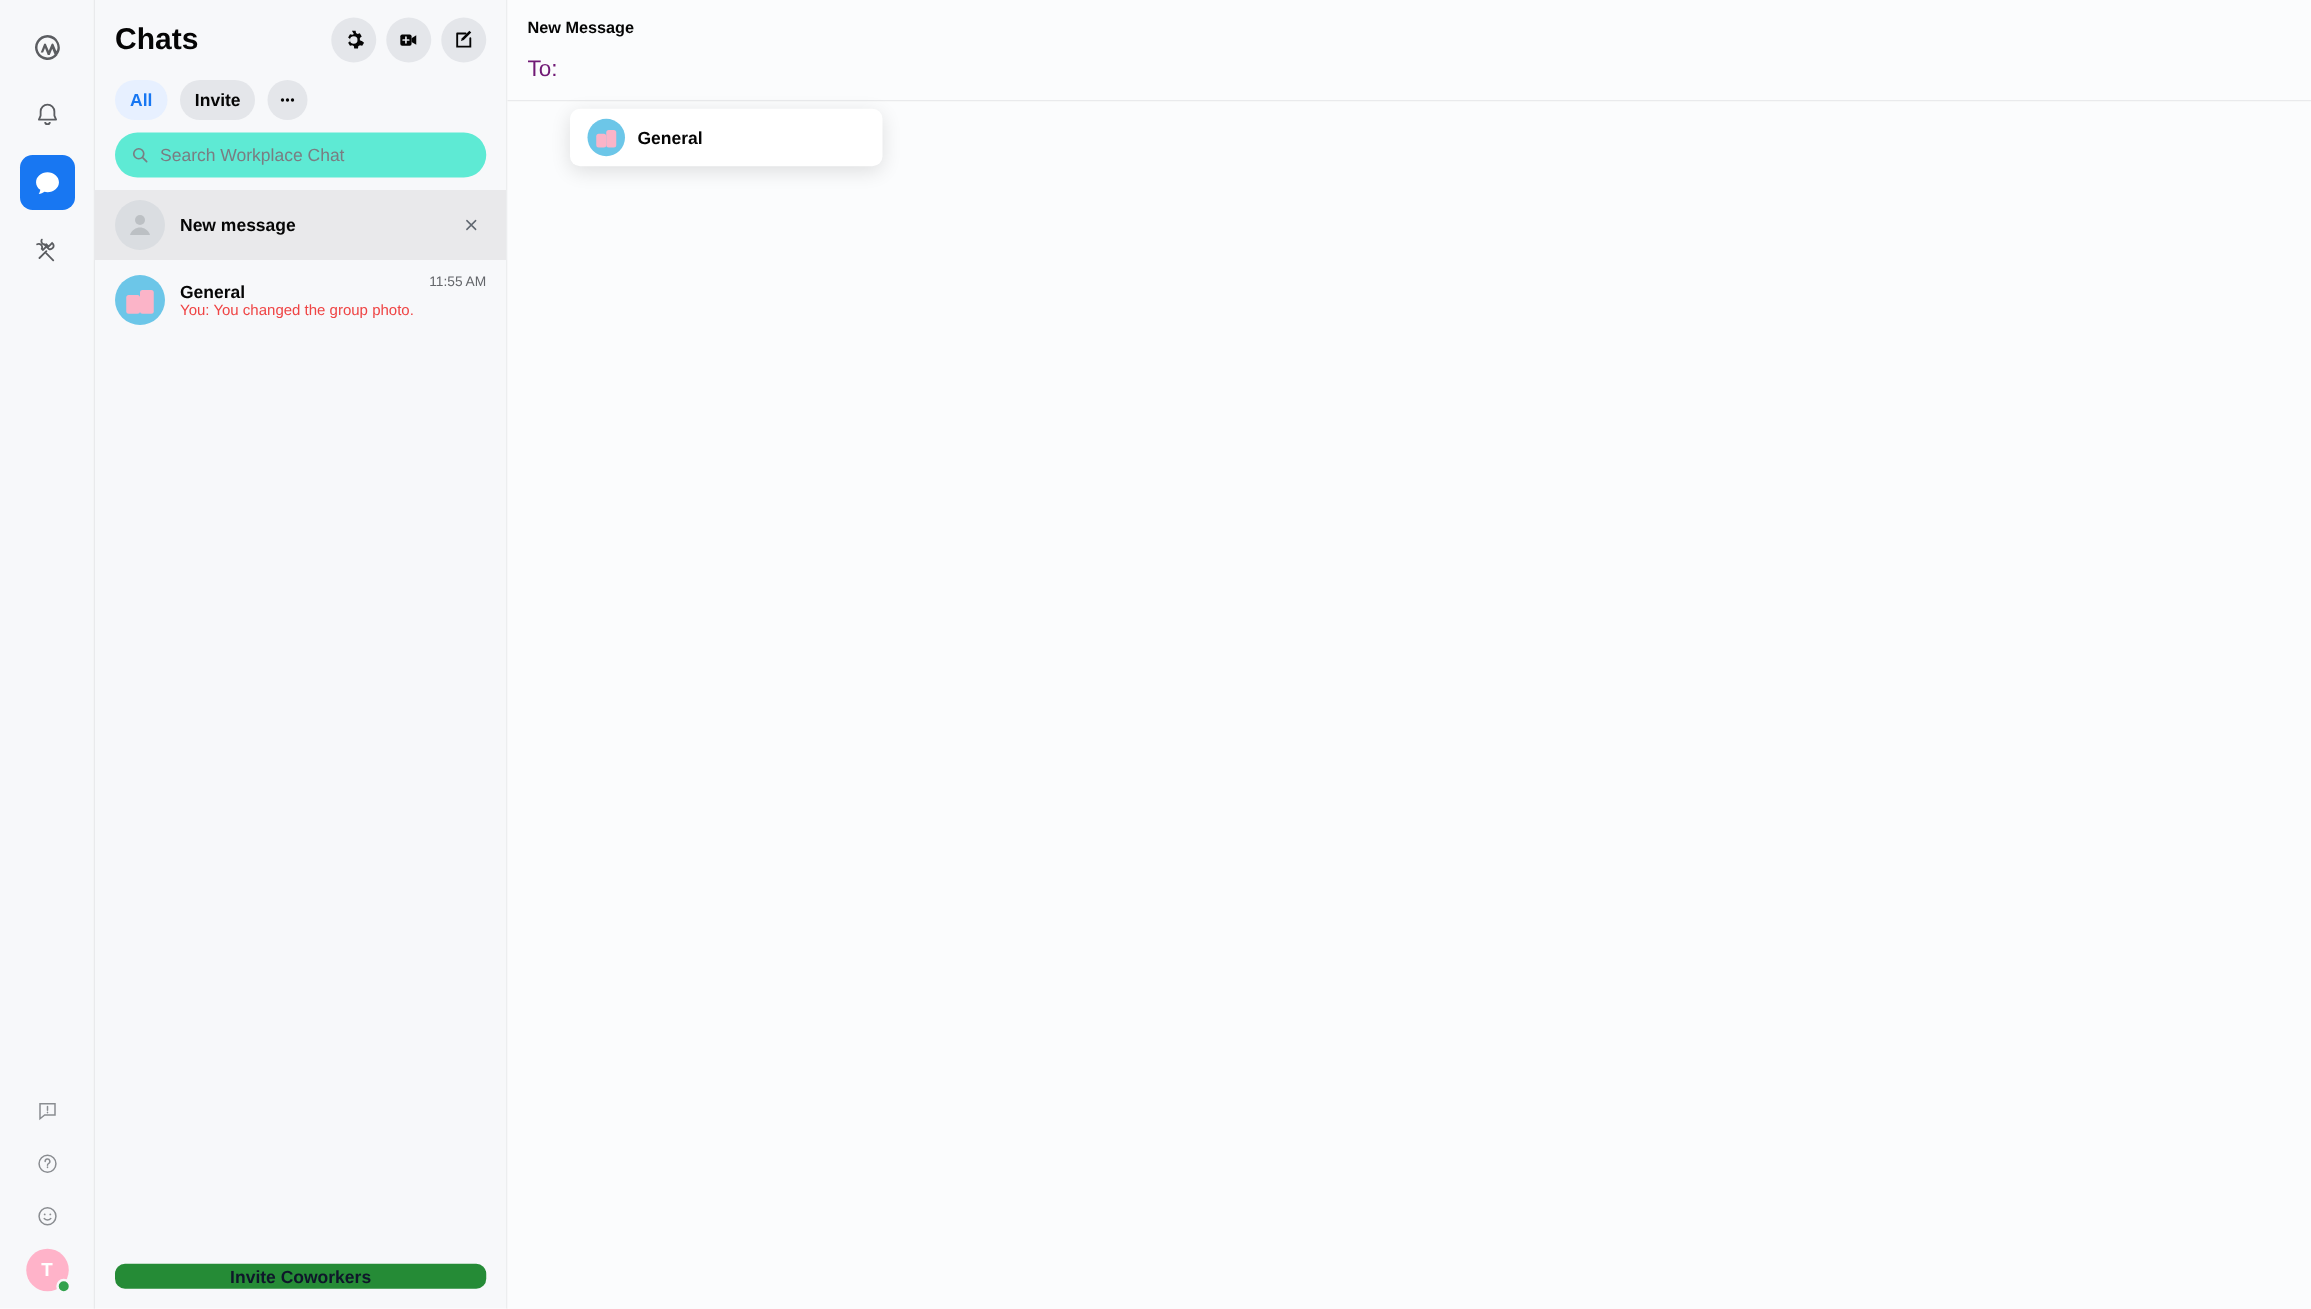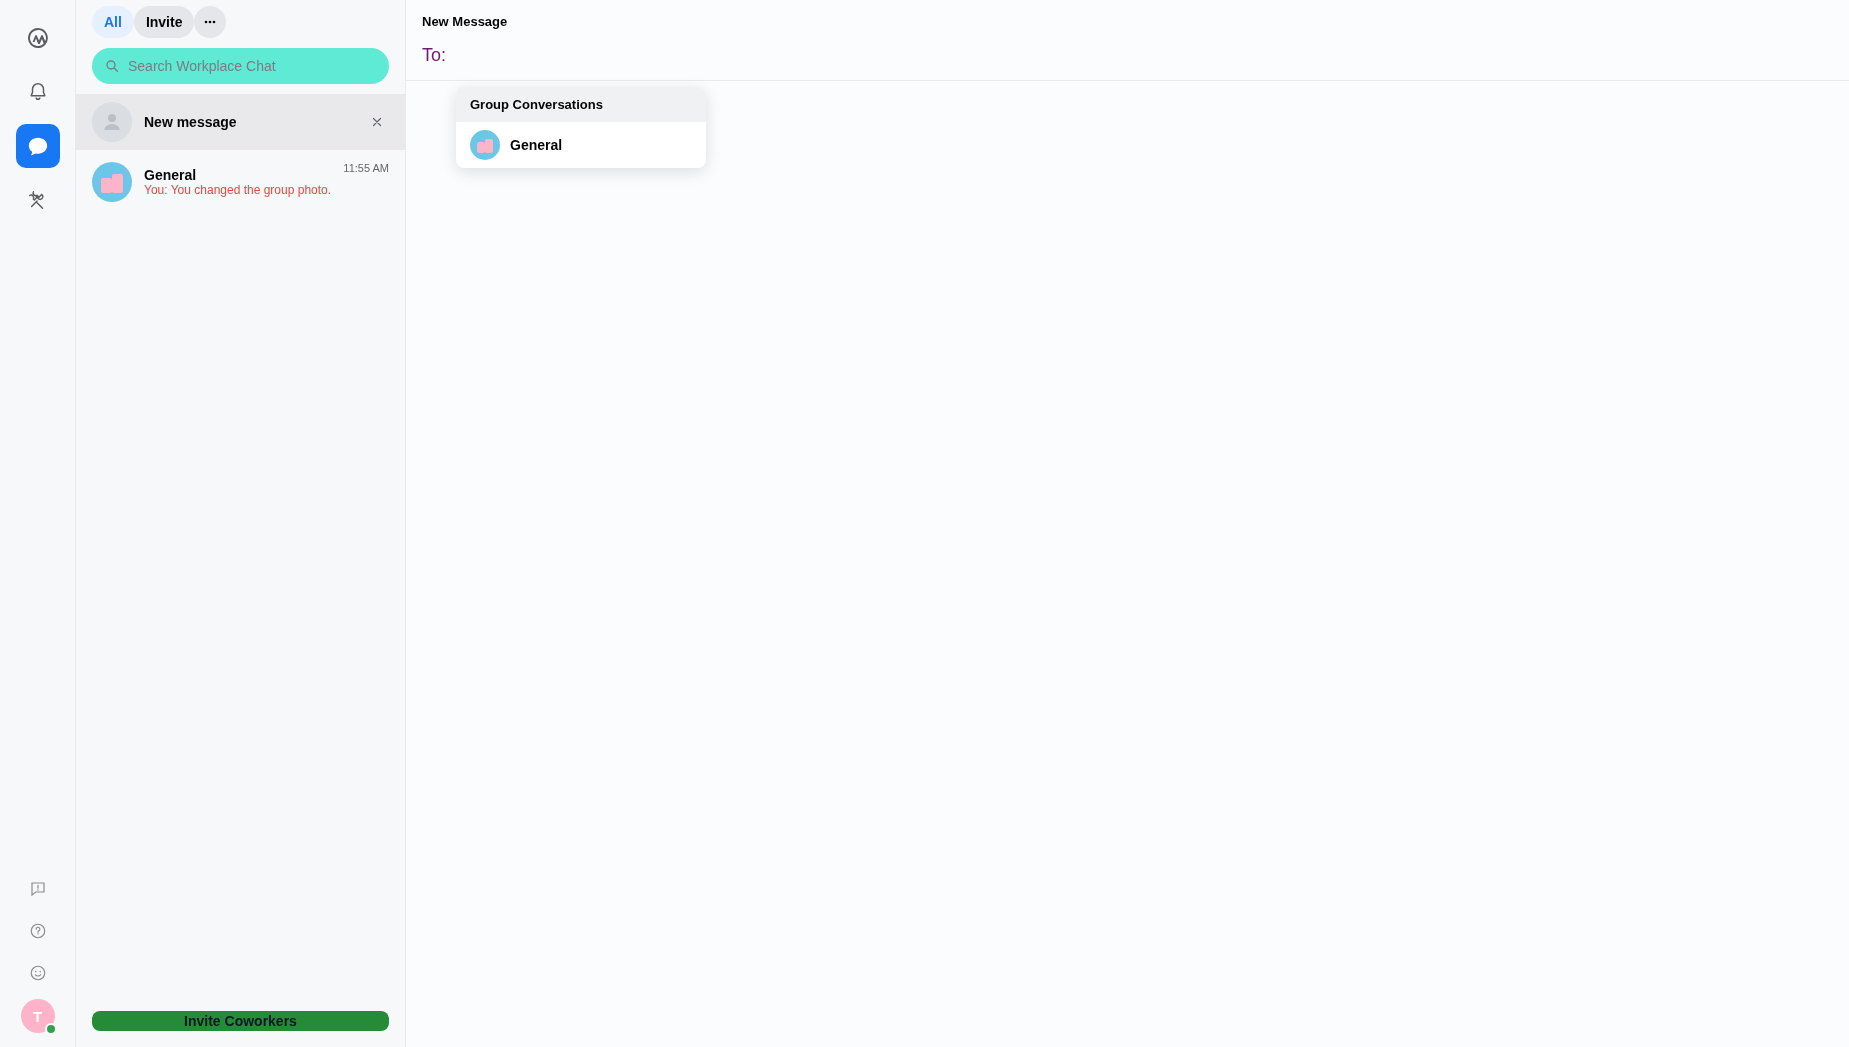--- a/index.html
+++ b/index.html
@@ -14,21 +14,21 @@
   .rail-btn.small { width: 32px; height: 32px; border-radius: 50%; }
   .rail-btn.active { background: #1877f2; color: #fff; }
   .avatar-small { width: 34px; height: 34px; border-radius: 50%; background: #ffb3c9; display: flex; align-items: center; justify-content: center; color: #fff; font-weight: 600; font-size: 15px; position: relative; }
   .presence { position: absolute; right: -2px; bottom: -2px; width: 12px; height: 12px; border-radius: 50%; background: #31a24c; border: 2px solid #f7f8fa; }
 
   
   .list-panel { width: 330px; min-width: 330px; background: #f7f8fa; display: flex; flex-direction: column; border-right: 1px solid #e9eaec; }
   .list-header { padding: 14px 16px 8px 16px; display: flex; align-items: center; }
   .list-title { font-size: 24px; font-weight: 700; color: #050505; flex: 1; }
   .circ-btn { width: 36px; height: 36px; border-radius: 50%; background: #e4e6ea; display: flex; align-items: center; justify-content: center; margin-left: 8px; color: #050505; cursor: pointer; }
-  .filter-row { display: flex; gap: 0; padding: 6px 16px 10px 16px; }
+  .filter-row { display: flex; gap: 10px; padding: 6px 16px 10px 16px; }
   .pill { height: 32px; padding: 0 12px; border-radius: 16px; display: flex; align-items: center; font-size: 14px; font-weight: 600; cursor: pointer; }
   .pill.active { background: #e7f0ff; color: #1877f2; }
   .pill.neutral { background: #e4e6ea; color: #050505; }
   .pill.icon { width: 32px; padding: 0; justify-content: center; }
   .search-wrap { padding: 0 16px 10px 16px; }
   .search-box { height: 36px; border-radius: 18px; background: #5eead4; display: flex; align-items: center; padding: 0 12px; color: #606770; }
   .search-box input { border: none; outline: none; background: transparent; font-size: 14px; flex: 1; color: #050505; margin-left: 8px; }
   .search-box input::placeholder { color: #7a7d82; }
 
   .chat-items { flex: 1; overflow-y: auto; }
@@ -115,20 +115,41 @@
           </svg>
       </div>
       <div class="avatar-small">
         <span>T</span>
         <span class="presence"></span>
       </div>
     </div>
   </div>
 
   <div class="list-panel">
+    <div class="list-header">
+      <div class="list-title">Chats</div>
+      <div class="circ-btn">
+        <svg width="18" height="18" viewBox="0 0 24 24">
+            <path d="M12 8a4 4 0 1 0 0 8 4 4 0 0 0 0-8zm9 5.2l2 1.6-2 3.4-2.4-.7a8 8 0 0 1-1.7 1l-.4 2.5h-4l-.4-2.5a8 8 0 0 1-1.7-1l-2.4.7-2-3.4 2-1.6a8 8 0 0 1 0-2.4l-2-1.6 2-3.4 2.4.7a8 8 0 0 1 1.7-1L10 2h4l.4 2.5a8 8 0 0 1 1.7 1l2.4-.7 2 3.4-2 1.6a8 8 0 0 1 0 2.4z" fill="currentColor"></path>
+          </svg>
+      </div>
+      <div class="circ-btn">
+        <svg width="18" height="18" viewBox="0 0 24 24">
+            <rect x="3" y="6" width="12" height="12" rx="2" fill="currentColor"></rect>
+            <path d="M15 10l5-3v10l-5-3z" fill="currentColor"></path>
+            <path d="M9 9v6M6 12h6" stroke="#e4e6ea" stroke-width="1.8" stroke-linecap="round"></path>
+          </svg>
+      </div>
+      <div class="circ-btn">
+        <svg width="18" height="18" viewBox="0 0 24 24">
+            <path d="M5 5h9M5 5v14h14v-9" fill="none" stroke="currentColor" stroke-width="2" stroke-linecap="round"></path>
+            <path d="M20 4l-8 8-3 1 1-3 8-8 2 2z" fill="currentColor"></path>
+          </svg>
+      </div>
+    </div>
 
     <div class="filter-row">
       <div class="pill active">All</div>
       <div class="pill neutral">Invite</div>
       <div class="pill neutral icon">
         <svg width="16" height="16" viewBox="0 0 24 24">
             <circle cx="6" cy="12" r="2" fill="currentColor"></circle>
             <circle cx="12" cy="12" r="2" fill="currentColor"></circle>
             <circle cx="18" cy="12" r="2" fill="currentColor"></circle>
           </svg>
@@ -183,21 +204,20 @@
     </div>
   </div>
 
   <div class="main-panel">
     <div class="main-header">New Message</div>
     <div class="to-row">
       <span class="to-label">To:</span>
       <input class="to-input" type="text" style="">
 
       <div class="dropdown">
-        <div class="dd-header">Group Conversations</div>
         <div class="dd-item">
           <div class="dd-avatar">
             <div class="group-pic">
                 <div class="gp-a"></div>
                 <div class="gp-b"></div>
               </div>
           </div>
           <div class="dd-name">General</div>
         </div>
       </div>

